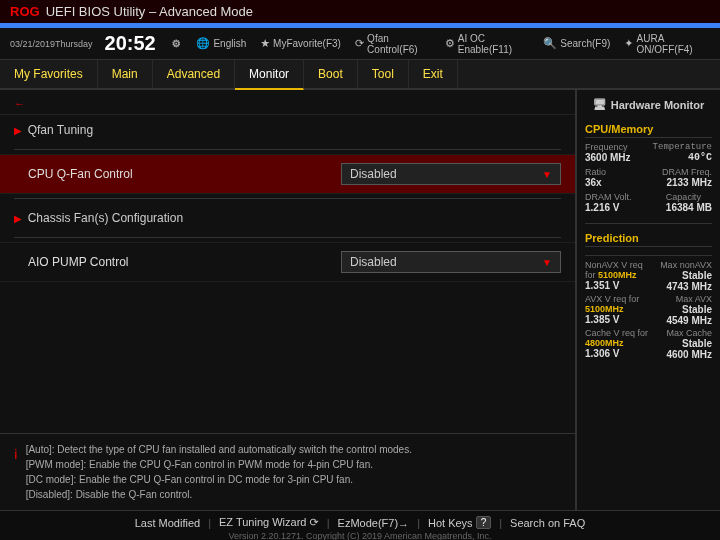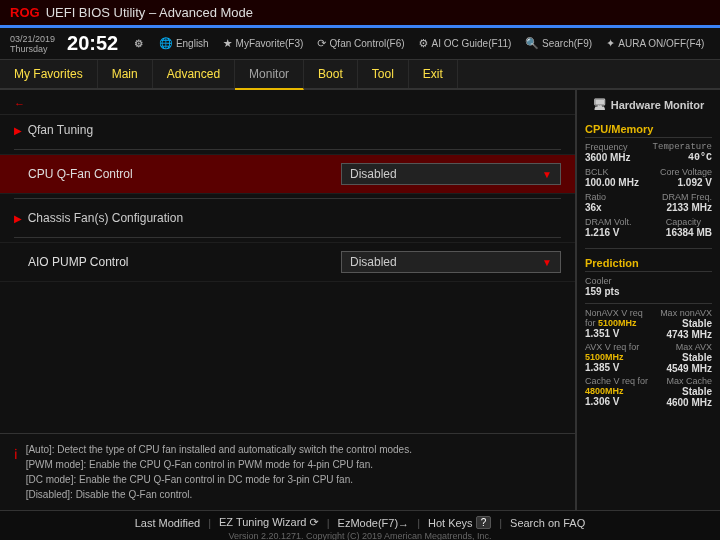--- a/index.html
+++ b/index.html
@@ -13,21 +13,21 @@
       overflow: hidden;
     }
 
     
     .title-bar {
       background: #1a0000;
       height: 28px;
       display: flex;
       align-items: center;
       padding: 0 10px;
-      border-bottom: 3px solid #3b82f6;
+      border-bottom: 5px solid #3b82f6;
     }
     .title-bar-logo {
       color: #e00;
       font-weight: bold;
       font-size: 13px;
       margin-right: 6px;
     }
     .title-bar-text {
       color: #ddd;
       font-size: 13px;
@@ -38,21 +38,21 @@
       background: #111;
       height: 32px;
       display: flex;
       align-items: center;
       padding: 0 10px;
       border-bottom: 1px solid #333;
       gap: 16px;
     }
     .datetime {
       display: flex;
-      flex-direction: column;
+      flex-direction: row;
       font-size: 9px;
       color: #aaa;
       margin-right: 4px;
     }
     .clock {
       font-size: 20px;
       font-weight: bold;
       color: #fff;
       display: flex;
       align-items: center;
@@ -89,21 +89,21 @@
     .nav-item {
       padding: 0 14px;
       display: flex;
       align-items: center;
       color: #fde047;
       font-size: 12px;
       cursor: pointer;
       border-right: 1px solid #2a2a2a;
     }
     .nav-item.active {
-      color: #a3a3a3;
+      color: #ffffff;
       border-bottom: 2px solid #e8b800;
       margin-bottom: -2px;
     }
 
     
     .main-layout {
       display: flex;
       height: 420px;
     }
 
@@ -335,21 +335,21 @@
     <div class="info-bar-item">
       <span class="ib-icon">★</span>
       <span>MyFavorite(F3)</span>
     </div>
     <div class="info-bar-item">
       <span class="ib-icon">⟳</span>
       <span>Qfan Control(F6)</span>
     </div>
     <div class="info-bar-item">
       <span class="ib-icon">⚙</span>
-      <span>AI OC Guide(F11)</span>
+      <span>AI OC Enable(F11)</span>
     </div>
     <div class="info-bar-item">
       <span class="ib-icon">🔍</span>
       <span>Search(F9)</span>
     </div>
     <div class="info-bar-item">
       <span class="ib-icon">✦</span>
       <span>AURA ON/OFF(F4)</span>
     </div>
   </div>
@@ -435,30 +435,20 @@
           <span class="sb-label">Frequency</span>
           <span class="sb-value">3600 MHz</span>
         </div>
         <div class="sb-col" style="text-align:right;font-family:Liberation Mono, monospace;">
           <span class="sb-label">Temperature</span>
           <span class="sb-value">40°C</span>
         </div>
       </div>
       <div class="sb-row">
         <div class="sb-col">
-          <span class="sb-label">BCLK</span>
-          <span class="sb-value">100.00 MHz</span>
-        </div>
-        <div class="sb-col" style="text-align:right;">
-          <span class="sb-label">Core Voltage</span>
-          <span class="sb-value">1.092 V</span>
-        </div>
-      </div>
-      <div class="sb-row">
-        <div class="sb-col">
           <span class="sb-label">Ratio</span>
           <span class="sb-value">36x</span>
         </div>
         <div class="sb-col" style="text-align:right;">
           <span class="sb-label">DRAM Freq.</span>
           <span class="sb-value">2133 MHz</span>
         </div>
       </div>
       <div class="sb-row">
         <div class="sb-col">
@@ -469,26 +459,20 @@
           <span class="sb-label">Capacity</span>
           <span class="sb-value">16384 MB</span>
         </div>
       </div>
     </div>
 
     <div class="sidebar-divider"></div>
 
     <div class="sidebar-section-title">Prediction</div>
 
-    <div class="sb-row">
-      <div class="sb-col">
-        <span class="sb-label">Cooler</span>
-        <span class="sb-value">159 pts</span>
-      </div>
-    </div>
 
     <div class="sidebar-divider"></div>
 
     <div class="sb-row">
       <div class="sb-col" style="flex:1;">
         <span class="sb-label">NonAVX V req</span>
         <span class="sb-label">for <span class="sb-highlight">5100MHz</span></span>
         <span class="sb-value">1.351 V</span>
       </div>
       <div class="sb-col" style="text-align:right;">

